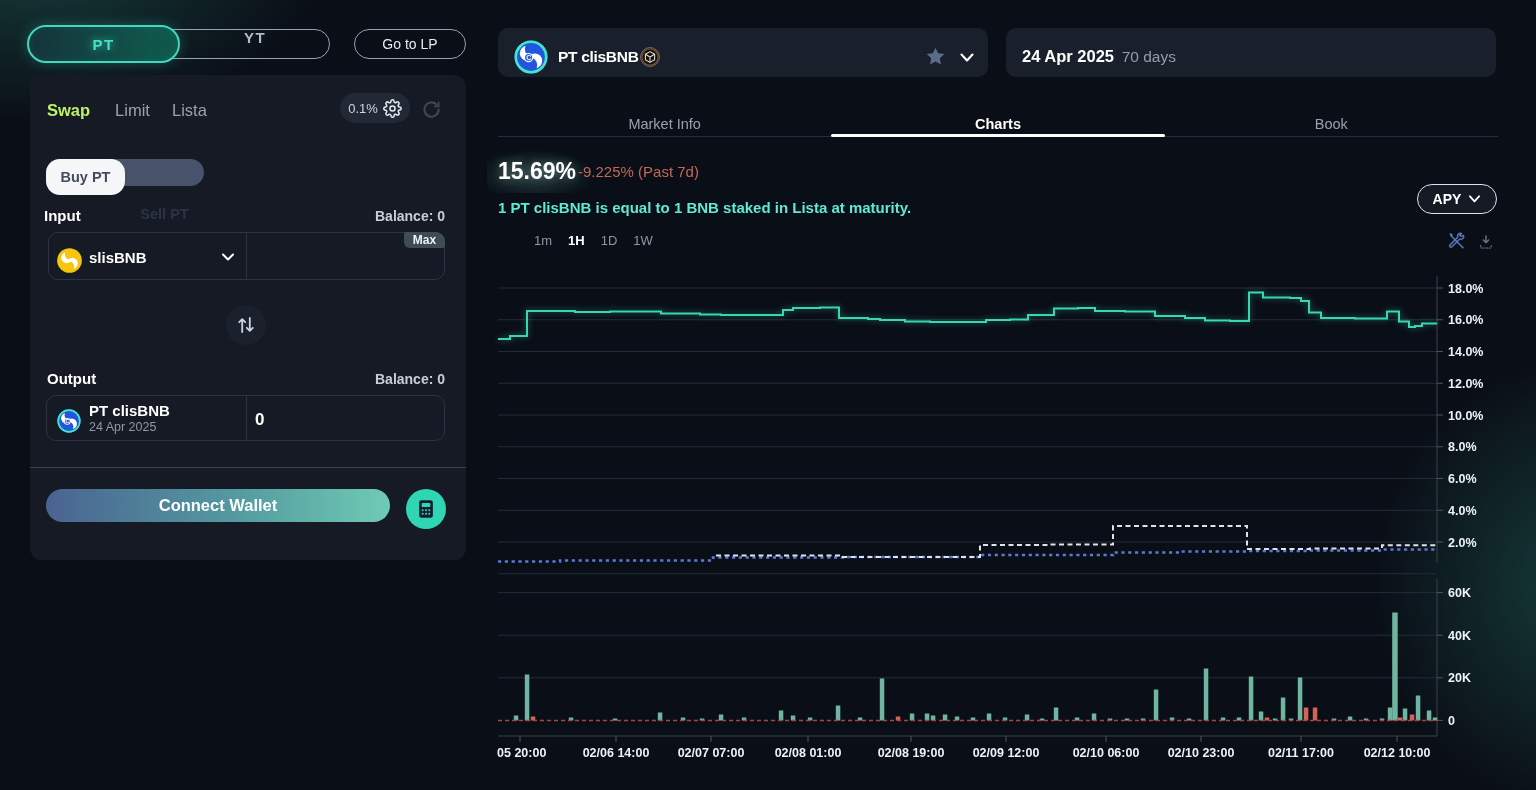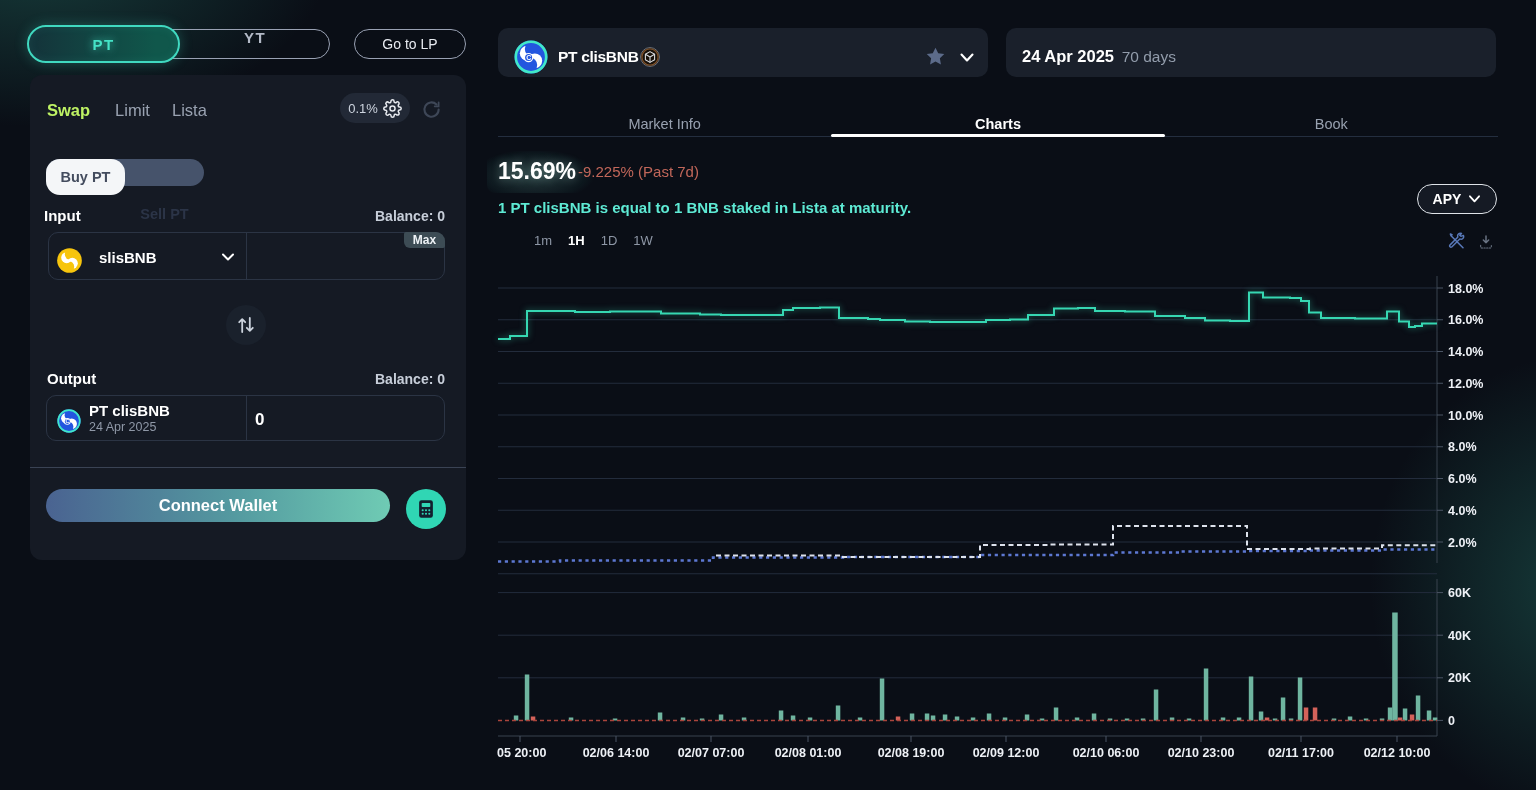--- a/index.html
+++ b/index.html
@@ -131,21 +131,21 @@
       </mask>
     <mask id="ym2">
         <rect width="34" height="34" fill="#fff"></rect>
         <circle cx="15.8" cy="25.4" r="7.6" fill="#000"></circle>
       </mask>
   </defs>
   <circle cx="17" cy="17" r="16.8" fill="#f7c50d"></circle>
   <circle cx="13.2" cy="13.2" r="7.5" fill="#fff" mask="url(#ym1)"></circle>
   <circle cx="20.8" cy="20.8" r="7.5" fill="#fff" mask="url(#ym2)"></circle>
 </svg>
-<div class="abs" style="left:99px;top:249px;font-size:15px;font-weight:bold;">slisBNB</div>
+<div class="abs" style="left:89px;top:249px;font-size:15px;font-weight:bold;">slisBNB</div>
 <svg class="abs" style="left:221px;top:251px;" width="14" height="12" viewBox="0 0 14 12" fill="none" stroke="#fff" stroke-width="2" stroke-linecap="round" stroke-linejoin="round">
     <path d="M2 3.5 L7 8.5 L12 3.5"></path>
   </svg>
 
 <div class="abs swapcirc"></div>
 <svg class="abs" style="left:236px;top:315px;" width="20" height="20" viewBox="0 0 20 20" fill="none" stroke="#ccd3dd" stroke-width="1.8" stroke-linecap="round" stroke-linejoin="round">
   <path d="M6.2 17 L6.2 4.2 M6.2 4.2 L3.2 7.2 M6.2 4.2 L9.2 7.2"></path>
   <path d="M13.8 3 L13.8 15.8 M13.8 15.8 L10.8 12.8 M13.8 15.8 L16.8 12.8"></path>
 </svg>
 

